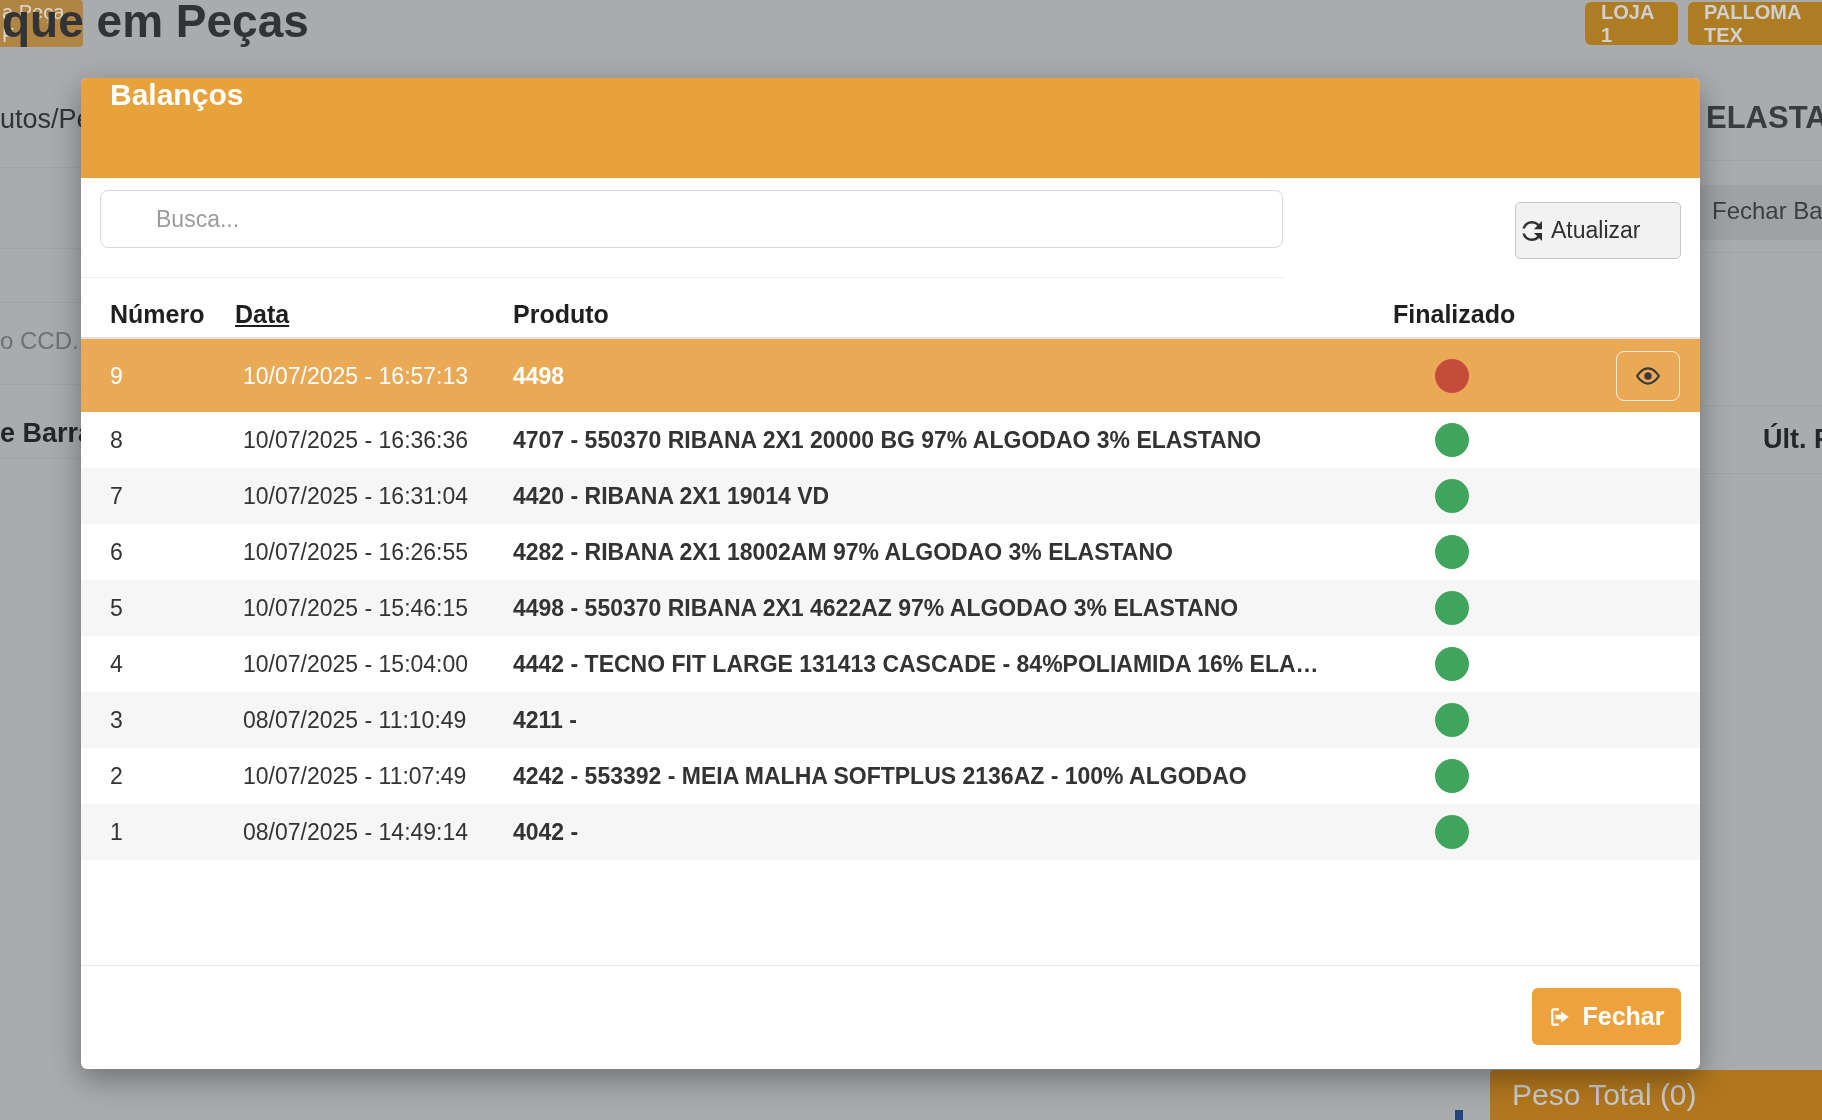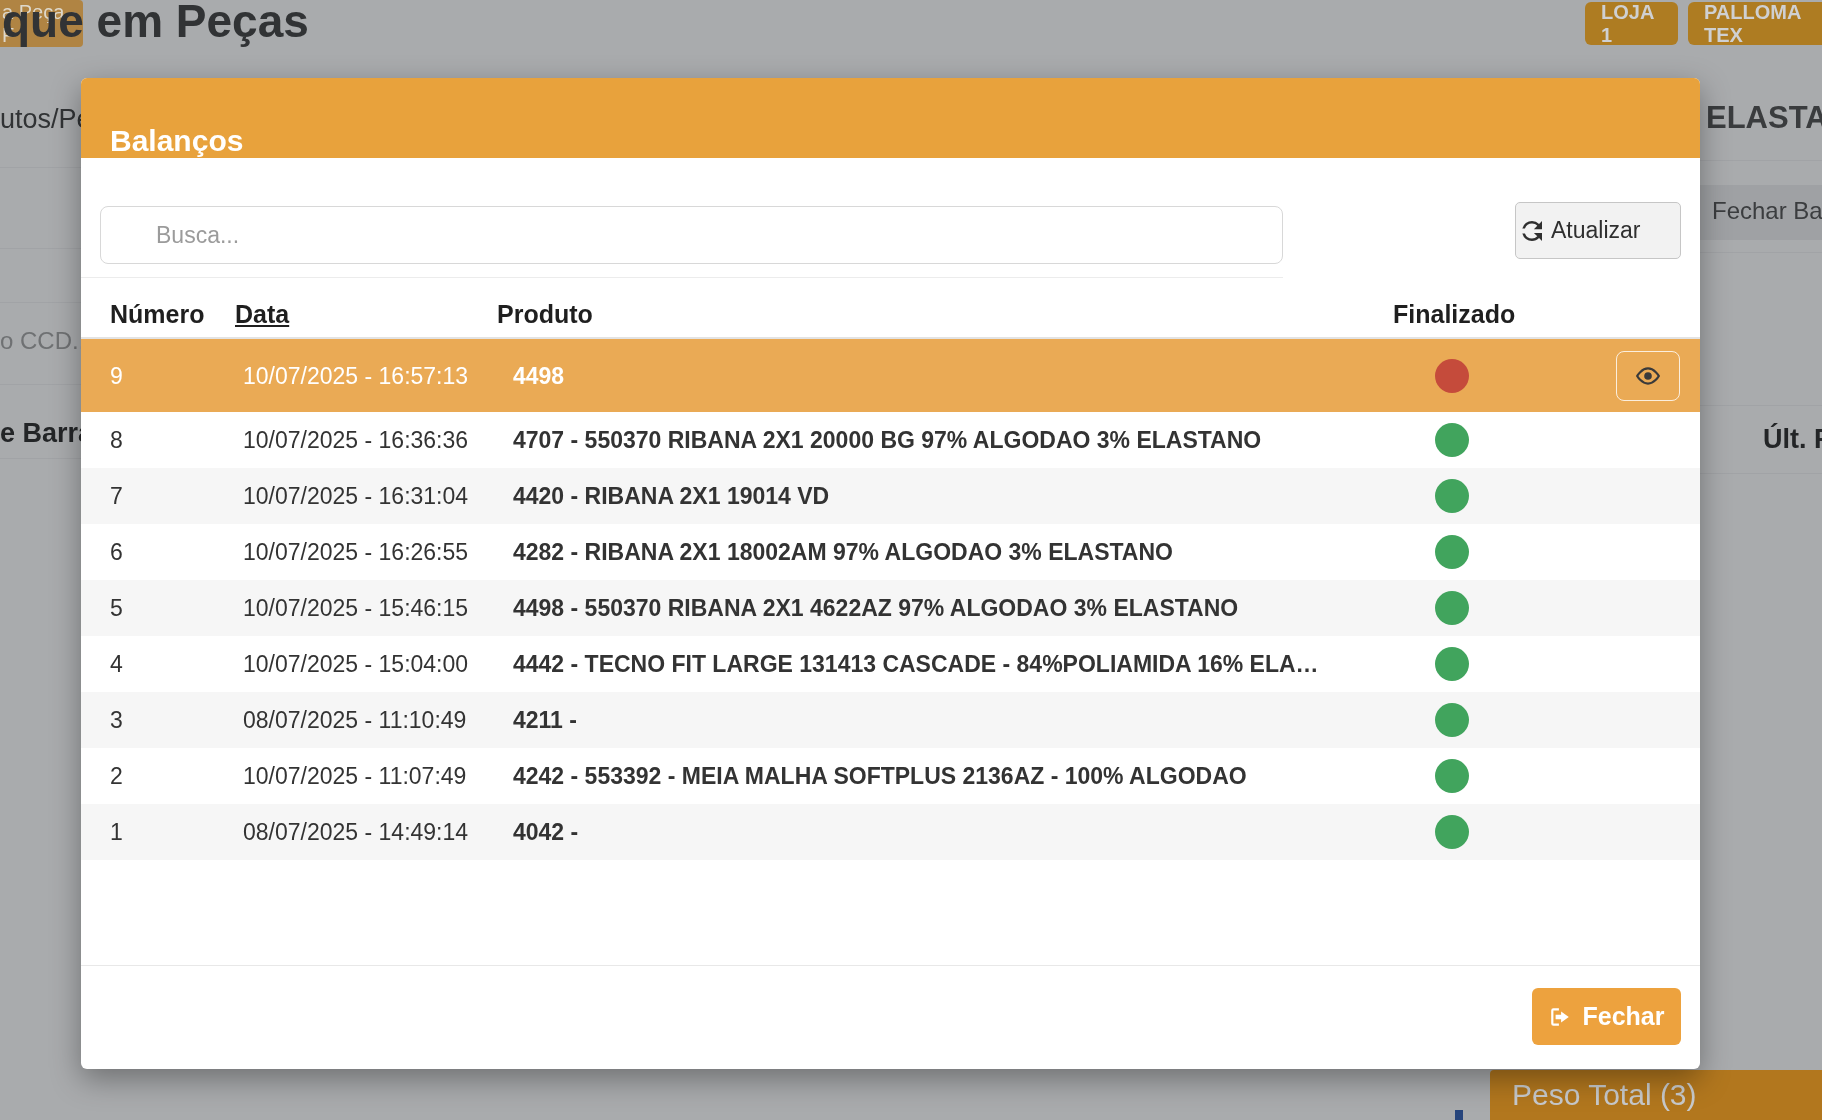--- a/index.html
+++ b/index.html
@@ -16,38 +16,38 @@
   .bg-orange-frag{left:0;top:186px;width:83px;height:47px;background:#b08443;color:#ded8cb;
           font-size:20px;display:flex;align-items:center;padding-left:2px;border-radius:0 4px 4px 0;font-weight:400;}
   .bg-gray-frag{position:absolute;background:#9fa1a4;}
   .peso-bar{position:absolute;left:1490px;top:1070px;width:332px;height:50px;background:#b2771e;
           color:#c8cacc;font-size:30px;display:flex;align-items:center;padding-left:22px;border-radius:4px 0 0 0;}
   .blue-sliver{position:absolute;left:1455px;top:1110px;width:8px;height:10px;background:#27457c;}
 
   
   .modal{position:absolute;left:81px;top:78px;width:1619px;height:991px;background:#ffffff;
          border-radius:6px;box-shadow:0 10px 30px rgba(0,0,0,.35);}
-  .modal-header{position:absolute;left:0;top:0;right:0;height:80px;background:#e8a23c;
-         border-radius:6px 6px 0 0;display:flex;align-items:flex-end;padding-left:29px;}
+  .modal-header{position:absolute;left:0;top:0;right:0;height:100px;background:#e8a23c;
+         border-radius:6px 6px 0 0;display:flex;align-items:flex-start;padding-left:29px;}
   .modal-title{color:#ffffff;font-size:30px;font-weight:600;}
 
-  .search-input{position:absolute;left:19px;top:128px;width:1183px;height:58px;border:1px solid #d8d8d8;
+  .search-input{position:absolute;left:19px;top:112px;width:1183px;height:58px;border:1px solid #d8d8d8;
          border-radius:8px;font-size:23px;color:#555;padding:0 20px 0 55px;outline:none;background:#fff;}
   .search-input::placeholder{color:#9b9b9b;}
   .search-divider{position:absolute;left:0px;top:199px;width:1202px;height:1px;background:#ececec;}
 
   .refresh-btn{position:absolute;left:1434px;top:124px;width:166px;height:57px;background:#f2f2f2;
          border:1px solid #c6c6c6;border-radius:5px;display:flex;align-items:center;justify-content:flex-start;
          gap:9px;font-size:23px;color:#2f2f2f;cursor:pointer;}
   .refresh-btn svg{width:20px;height:20px;fill:#2f2f2f;}
 
   
   .thead{position:absolute;left:0;top:222px;right:18px;height:36px;font-weight:700;font-size:25px;color:#1f1f1f;}
   .th{position:absolute;top:0;}
-  .th-num{left:29px;}  .th-data{left:154px;text-decoration:underline;} .th-prod{left:416px;} .th-fin{left:1312px;}
+  .th-num{left:29px;}  .th-data{left:154px;text-decoration:underline;} .th-prod{left:432px;} .th-fin{left:1312px;}
   .thead-divider{position:absolute;left:0;top:259px;right:0;height:2px;background:#e3e3e3;}
 
   .rows{position:absolute;left:0;top:261px;right:0;}
   .row{position:relative;width:100%;height:56px;background:#ffffff;}
   .row.alt{background:#f6f6f6;}
   .row.selected{background:#eaaa55;height:73px;}
   .cell{position:absolute;top:50%;transform:translateY(-50%);font-size:23px;color:#333;white-space:nowrap;}
   .c-num{left:29px;}
   .c-date{left:162px;}
   .c-prod{left:432px;font-weight:700;max-width:880px;overflow:hidden;text-overflow:ellipsis;text-align:right;}
@@ -97,21 +97,21 @@
   <div class="bg-line" style="left:1700px;top:160px;width:122px;"></div>
   <div class="bg-gray-frag" style="left:1700px;top:185px;width:122px;height:55px;">
     <span class="bg-text" style="left:12px;top:12px;font-size:24px;color:#3b3d3f;">Fechar Balan</span>
   </div>
   <div class="bg-line" style="left:1700px;top:252px;width:122px;"></div>
   <div class="bg-line" style="left:1700px;top:405px;width:122px;"></div>
   <div class="bg-text" style="left:1763px;top:424px;font-size:27px;font-weight:700;color:#232527;">Últ. P</div>
   <div class="bg-line" style="left:1700px;top:473px;width:122px;"></div>
 
   <div class="peso-bar">
-    <span>Peso Total (3)</span>
+    <span>Peso Total (0)</span>
   </div>
   <div class="blue-sliver"></div>
 
   <div class="modal">
 
     <div class="modal-header">
       <span class="modal-title">Balanços</span>
     </div>
 
     <input class="search-input" type="text" placeholder="Busca..." style="">

